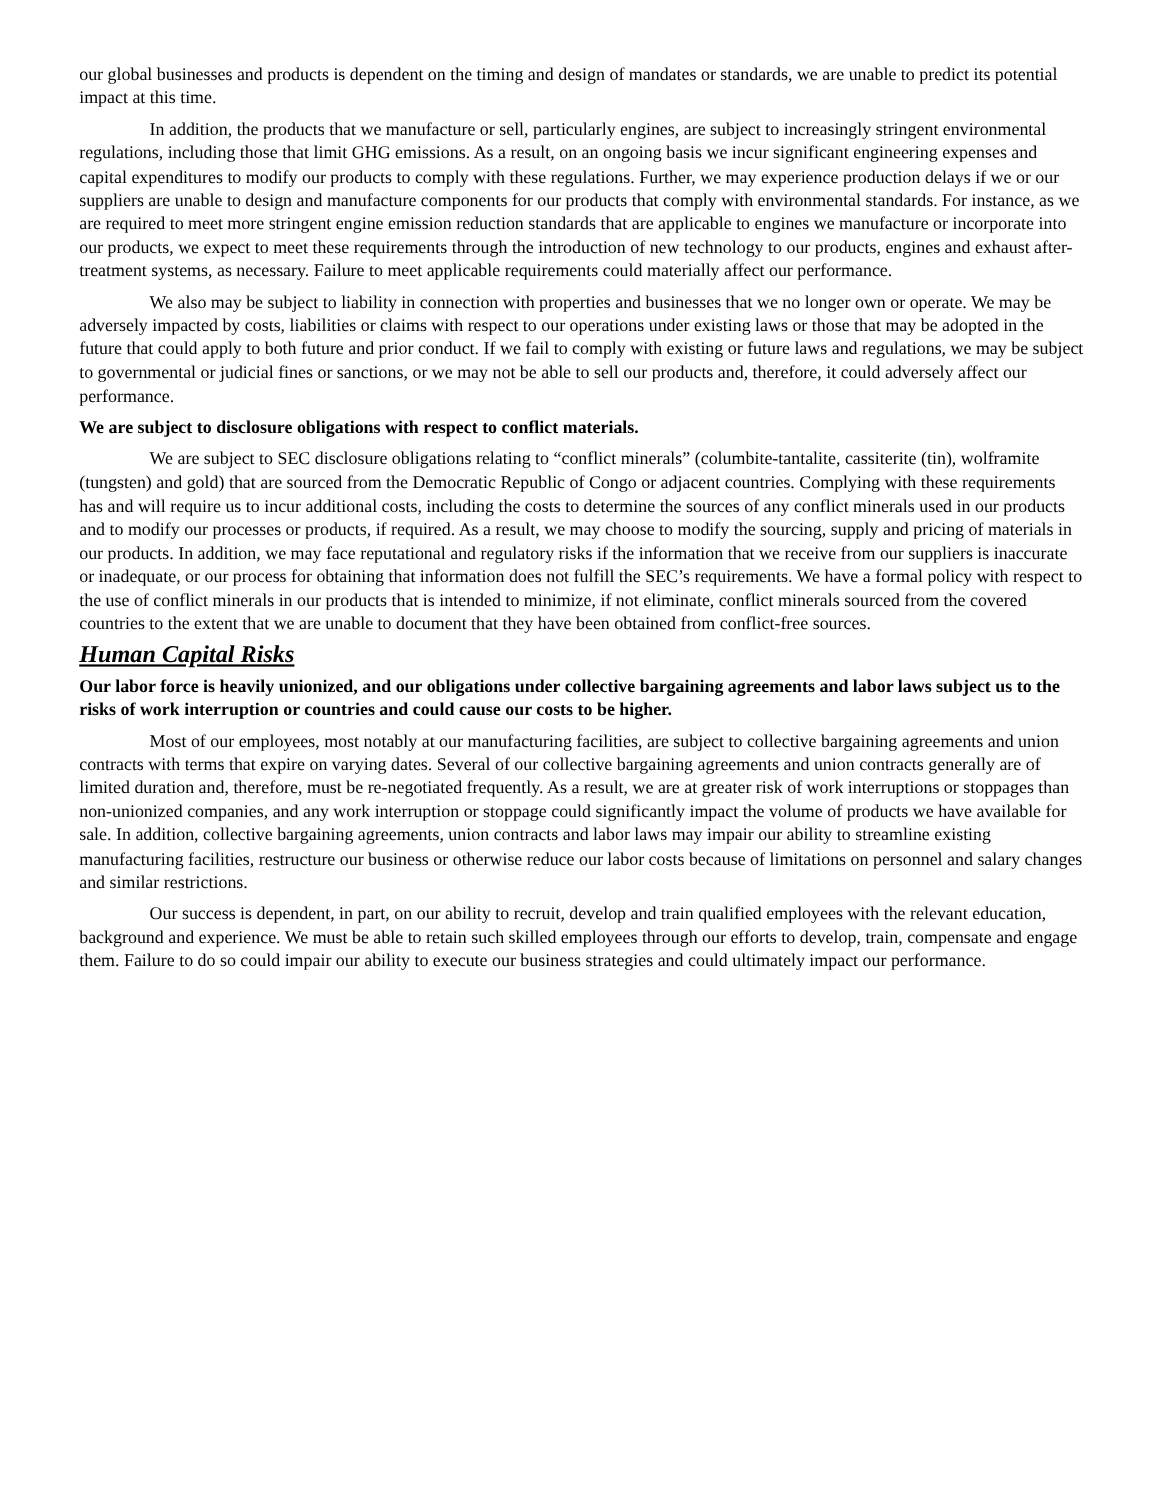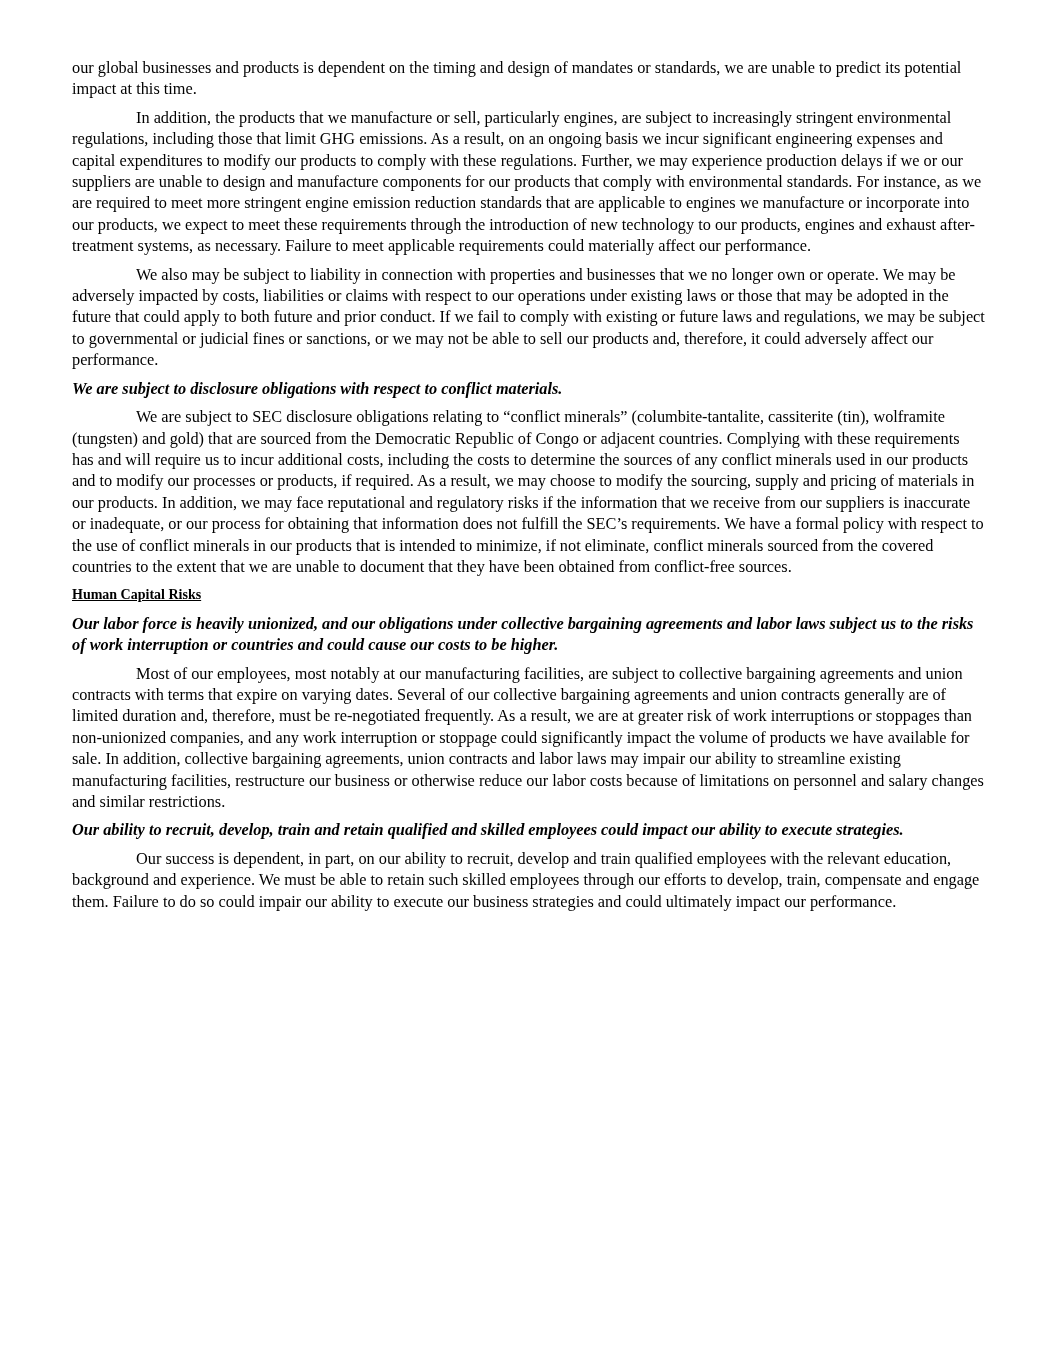--- a/index.html
+++ b/index.html
@@ -29,27 +29,27 @@
   }
   .para {
     text-indent: 64px;
     text-align: left;
   }
   .para.noindent {
     text-indent: 0;
   }
   .risk-heading {
     font-weight: bold;
-    font-style: italic;
     text-indent: 0;
   }
   .section-heading {
     font-weight: bold;
+    font-style: italic;
     text-decoration: underline;
-    font-size: 14px;
+    font-size: 22px;
     text-indent: 0;
   }
   .footer {
     position: absolute;
     top: 1307px;
     left: 0;
     width: 100%;
     text-align: center;
     font-size: 16.3px;
   }
@@ -68,21 +68,20 @@
   <p class="block risk-heading">We are subject to disclosure obligations with respect to conflict materials.</p>
 
   <p class="block para">We are subject to SEC disclosure obligations relating to “conflict minerals” (columbite-tantalite, cassiterite (tin), wolframite (tungsten) and gold) that are sourced from the Democratic Republic of Congo or adjacent countries. Complying with these requirements has and will require us to incur additional costs, including the costs to determine the sources of any conflict minerals used in our products and to modify our processes or products, if required. As a result, we may choose to modify the sourcing, supply and pricing of materials in our products. In addition, we may face reputational and regulatory risks if the information that we receive from our suppliers is inaccurate or inadequate, or our process for obtaining that information does not fulfill the SEC’s requirements. We have a formal policy with respect to the use of conflict minerals in our products that is intended to minimize, if not eliminate, conflict minerals sourced from the covered countries to the extent that we are unable to document that they have been obtained from conflict-free sources.</p>
 
   <h2 class="block section-heading">Human Capital Risks</h2>
 
   <p class="block risk-heading">Our labor force is heavily unionized, and our obligations under collective bargaining agreements and labor laws subject us to the risks of work interruption or countries and could cause our costs to be higher.</p>
 
   <p class="block para">Most of our employees, most notably at our manufacturing facilities, are subject to collective bargaining agreements and union contracts with terms that expire on varying dates. Several of our collective bargaining agreements and union contracts generally are of limited duration and, therefore, must be re-negotiated frequently. As a result, we are at greater risk of work interruptions or stoppages than non-unionized companies, and any work interruption or stoppage could significantly impact the volume of products we have available for sale. In addition, collective bargaining agreements, union contracts and labor laws may impair our ability to streamline existing manufacturing facilities, restructure our business or otherwise reduce our labor costs because of limitations on personnel and salary changes and similar restrictions.</p>
 
-  <p class="block risk-heading">Our ability to recruit, develop, train and retain qualified and skilled employees could impact our ability to execute strategies.</p>
 
   <p class="block para">Our success is dependent, in part, on our ability to recruit, develop and train qualified employees with the relevant education, background and experience. We must be able to retain such skilled employees through our efforts to develop, train, compensate and engage them. Failure to do so could impair our ability to execute our business strategies and could ultimately impact our performance.</p>
 
   <div class="footer">
     <span>20</span>
   </div>
 
 </div>
 
 </body></html>

